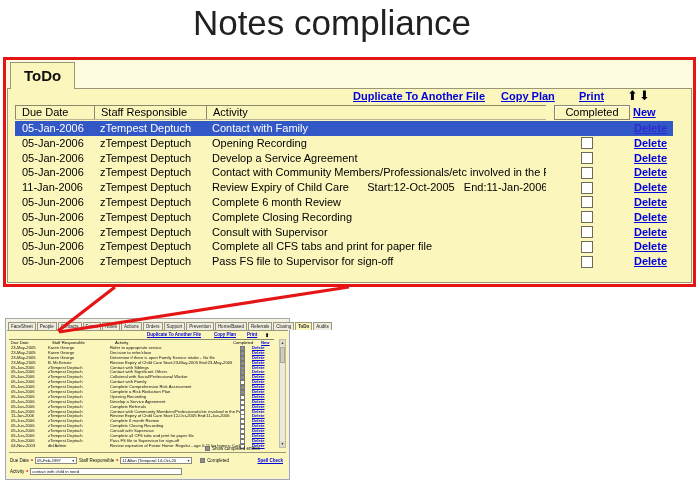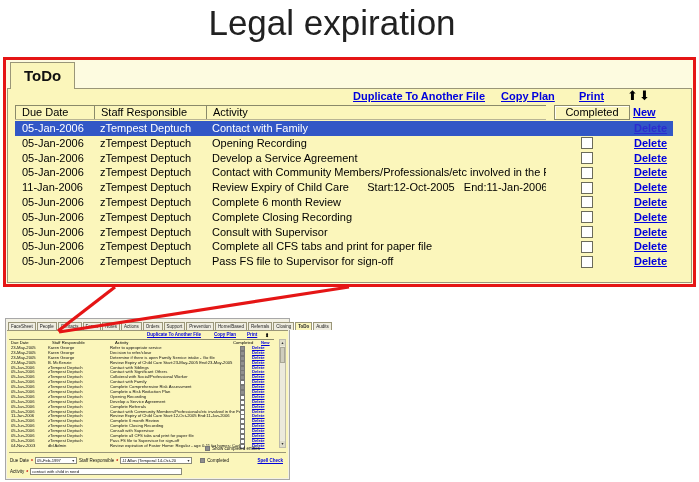--- a/index.html
+++ b/index.html
@@ -115,21 +115,21 @@
     display:flex;align-items:center;font-size:4.2px;padding:0 1px;white-space:nowrap;
     overflow:hidden;}
   .minput .dd{margin-left:auto;font-size:3.5px;color:#333;}
   .w-date{width:42px;} .w-staff{width:72px;} .w-act{width:152px;}
   .mcompleted{display:flex;align-items:center;gap:2px;margin-left:6px;}
   .mspell{margin-left:auto;margin-right:2px;}
 </style>
 </head>
 <body>
 
-<h1 class="page-title">Legal expiration</h1>
+<h1 class="page-title">Notes compliance</h1>
 
 <section class="callout">
   <div class="tab">ToDo</div>
   <div class="content">
 
     <a class="lnk toolbar-lnk lnk-dup">Duplicate To Another File</a>
     <a class="lnk toolbar-lnk lnk-copy">Copy Plan</a>
     <a class="lnk toolbar-lnk lnk-print">Print</a>
     <span class="arrows"><span>⬆</span><span>⬇</span></span>
 

